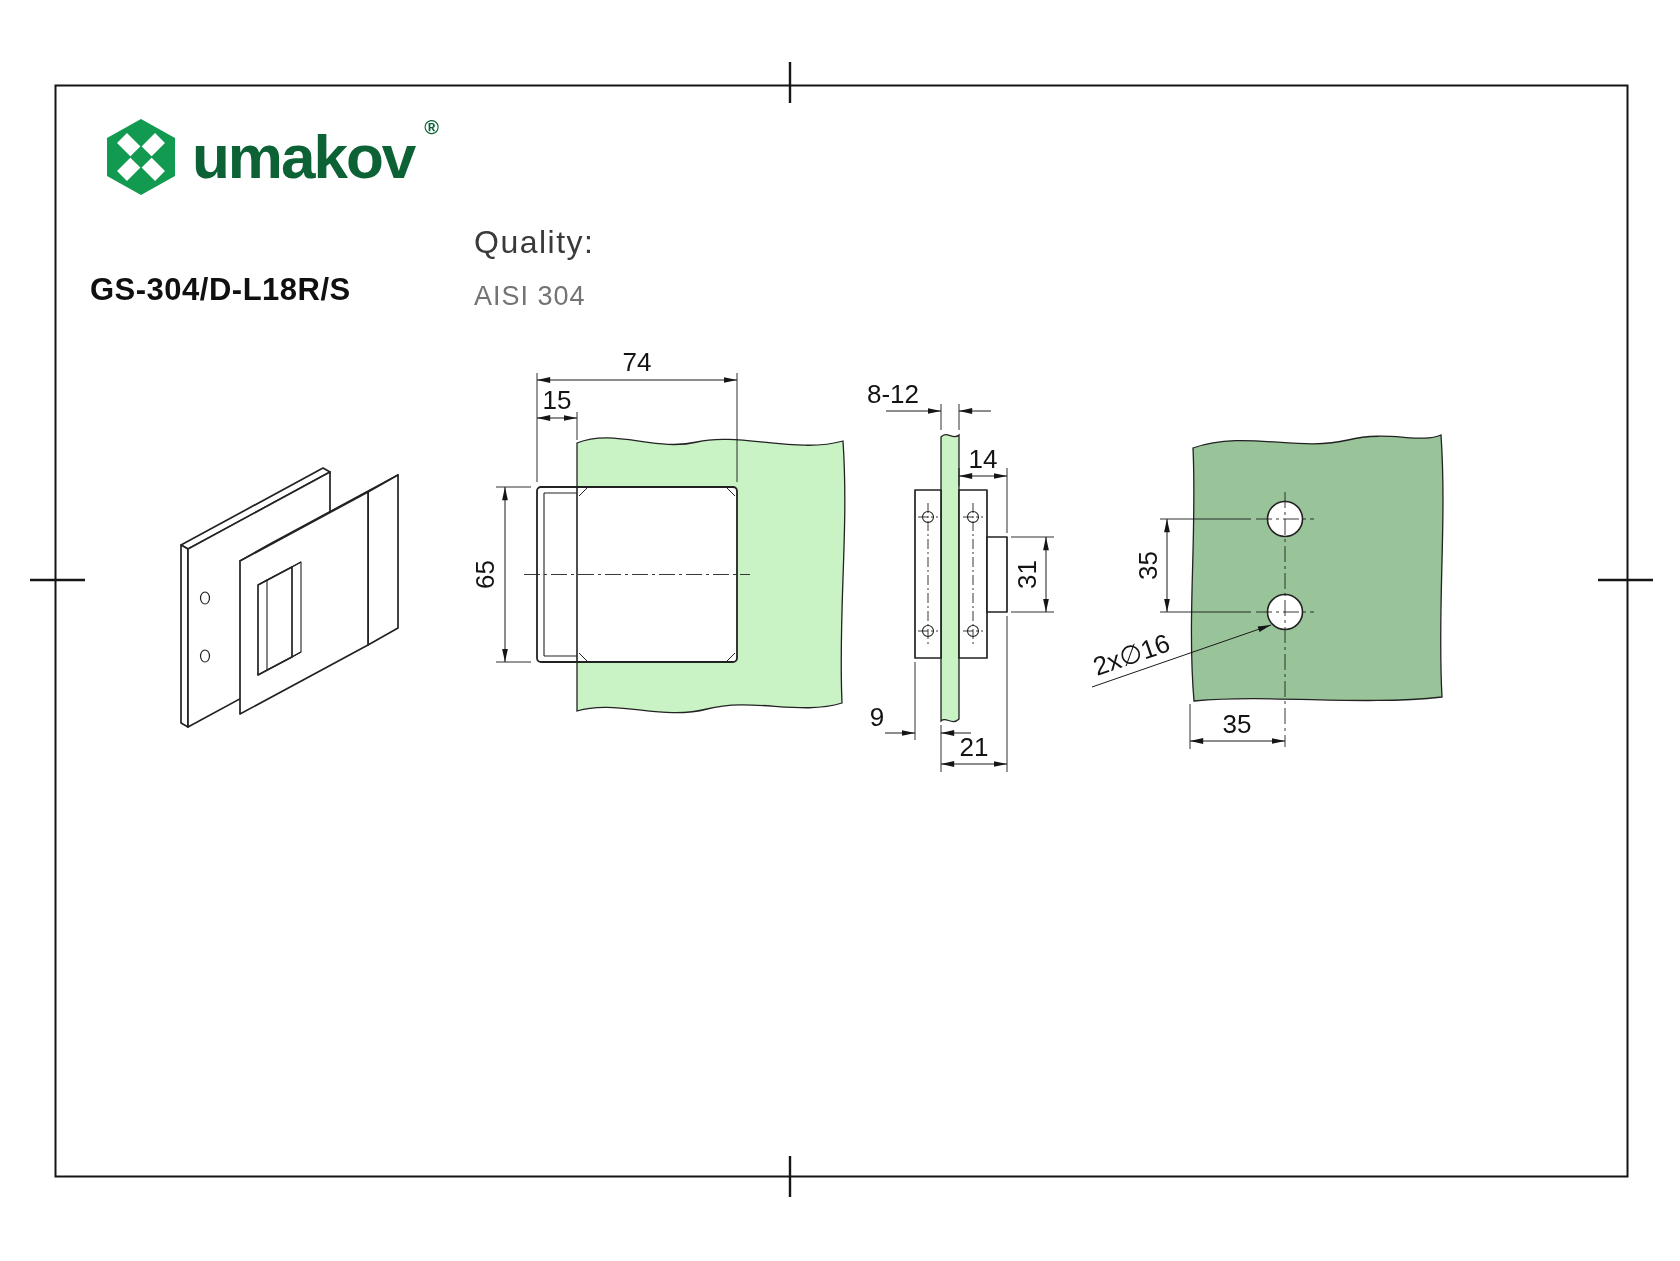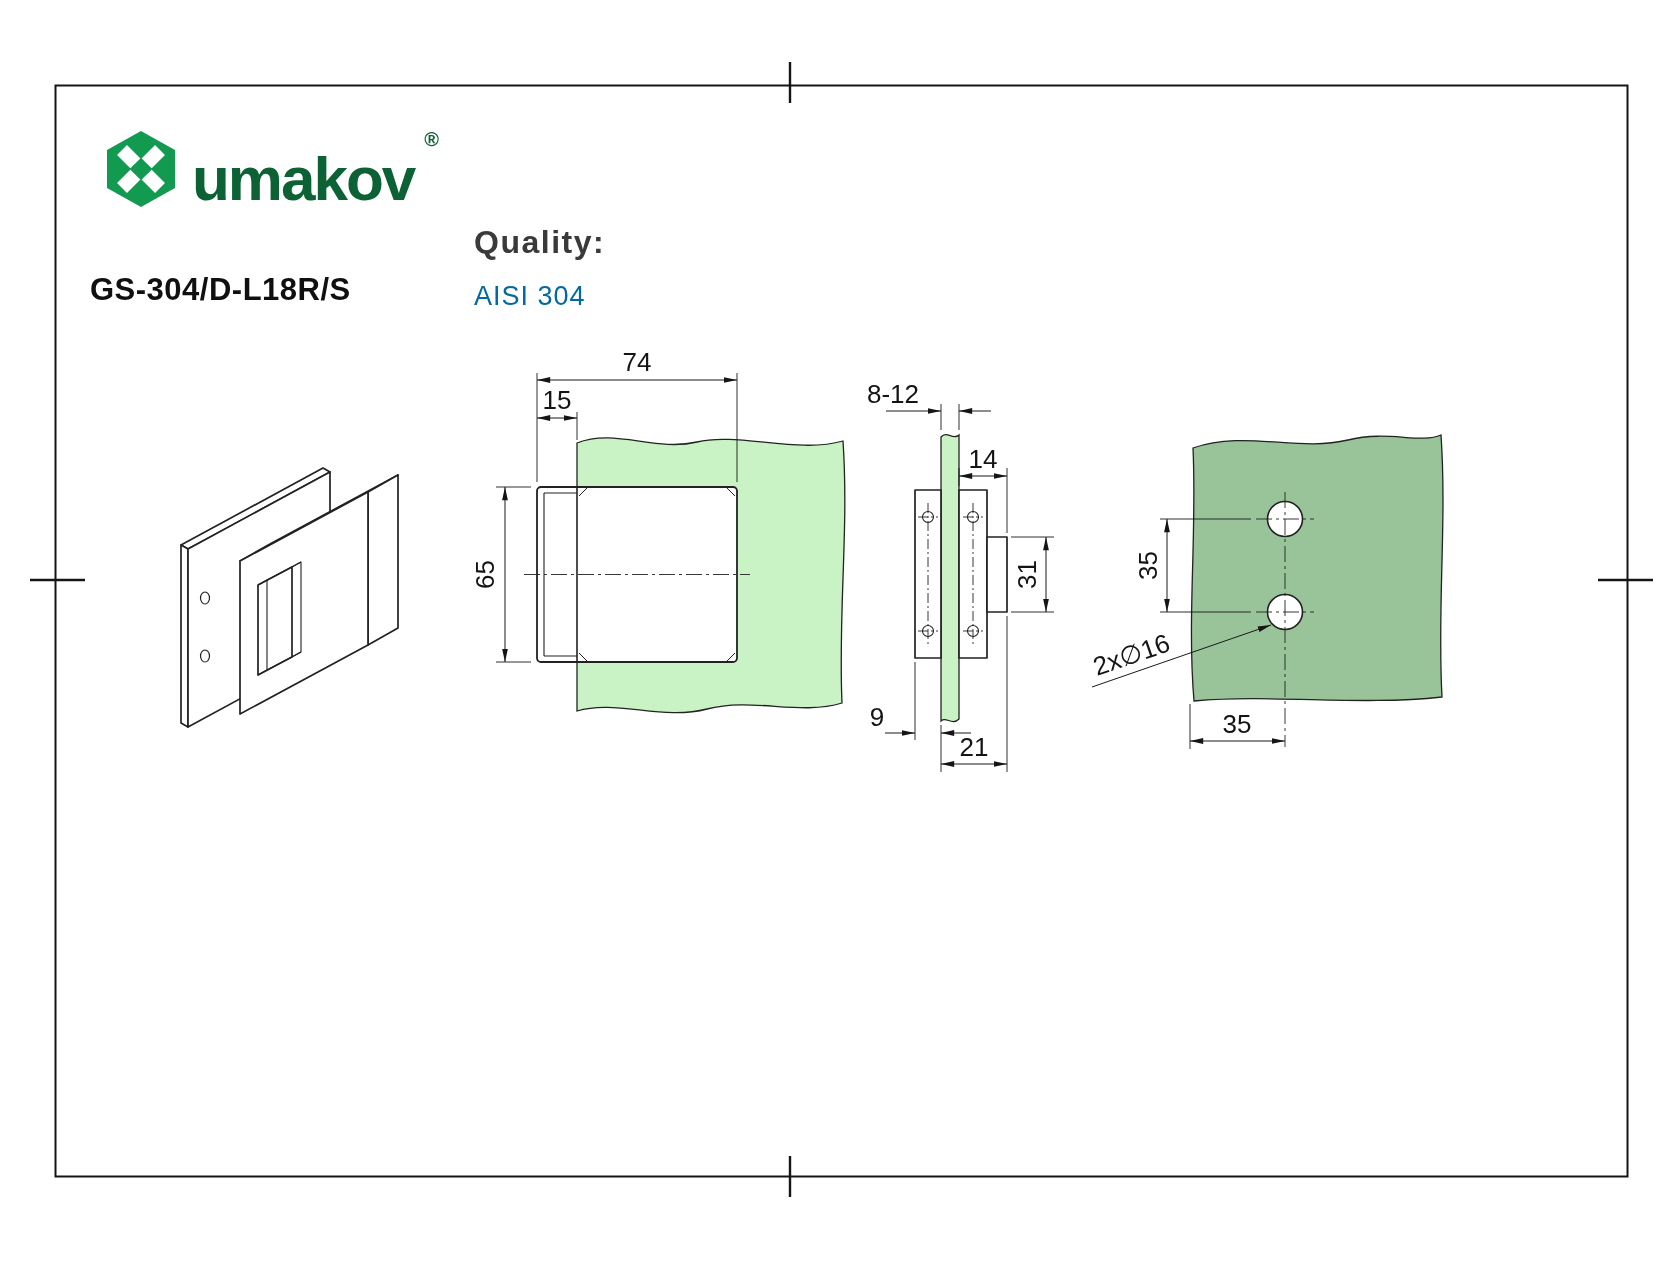--- a/index.html
+++ b/index.html
@@ -3,27 +3,27 @@
 <meta charset="utf-8">
 <style>
   * { margin:0; padding:0; box-sizing:border-box; }
   html,body { background:#ffffff; }
   body {
     width:1680px; height:1261px; position:relative; overflow:hidden;
     font-family:"Liberation Sans", sans-serif;
   }
   .sheet { position:absolute; left:0; top:0; }
 
-  .logo { position:absolute; left:100px; top:116px; display:flex; align-items:flex-end; gap:10px;margin-top:12px; }
+  .logo { position:absolute; left:100px; top:116px; display:flex; align-items:center; gap:10px; }
   .wordmark { font-size:62px; font-weight:bold; color:#0c6234; letter-spacing:-2px; line-height:1; }
   .reg { font-size:20px; font-weight:bold; color:#0c6234; align-self:flex-start; margin-top:0px; }
 
   .product-code { position:absolute; left:90px; top:272px; font-size:31px; font-weight:bold; color:#101010; letter-spacing:0.5px;text-align:right; }
-  .quality-label { position:absolute; left:474px; top:224px; font-size:32px; color:#3a3a3a; letter-spacing:1.5px;font-weight:bold; }
-  .quality-value { position:absolute; left:474px; top:281px; font-size:27px; color:#0369a1; letter-spacing:1px; }
+  .quality-label { position:absolute; left:474px; top:224px; font-size:32px; color:#3a3a3a; letter-spacing:1.5px; }
+  .quality-value { position:absolute; left:474px; top:281px; font-size:27px; color:#737373; letter-spacing:1px; }
 
   .dim-text { font-size:26px; fill:#141414; font-family:"Liberation Sans","DejaVu Sans",sans-serif; }
   .ext  { stroke:#1a1a1a; stroke-width:0.9; fill:none; }
   .dim  { stroke:#1a1a1a; stroke-width:1; fill:none; }
   .cl   { stroke:#222222; stroke-width:0.9; stroke-dasharray:16 4 3 4; fill:none; }
   .cl2  { stroke:#222222; stroke-width:0.9; stroke-dasharray:10 3 2 3; fill:none; }
   .outline { stroke:#222222; fill:#ffffff; stroke-linejoin:round; }
 </style>
 </head>
 <body>

